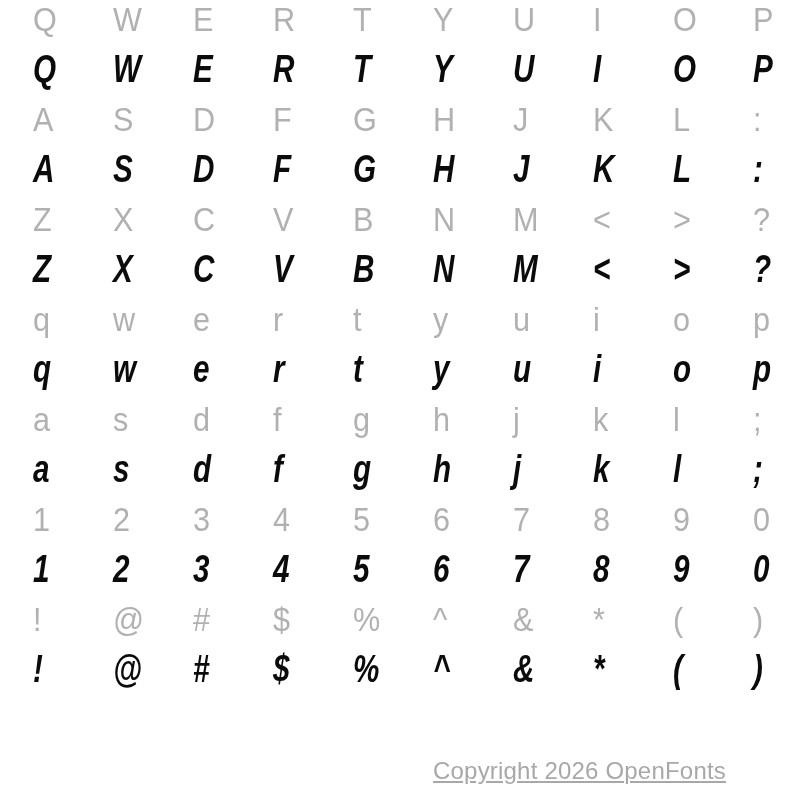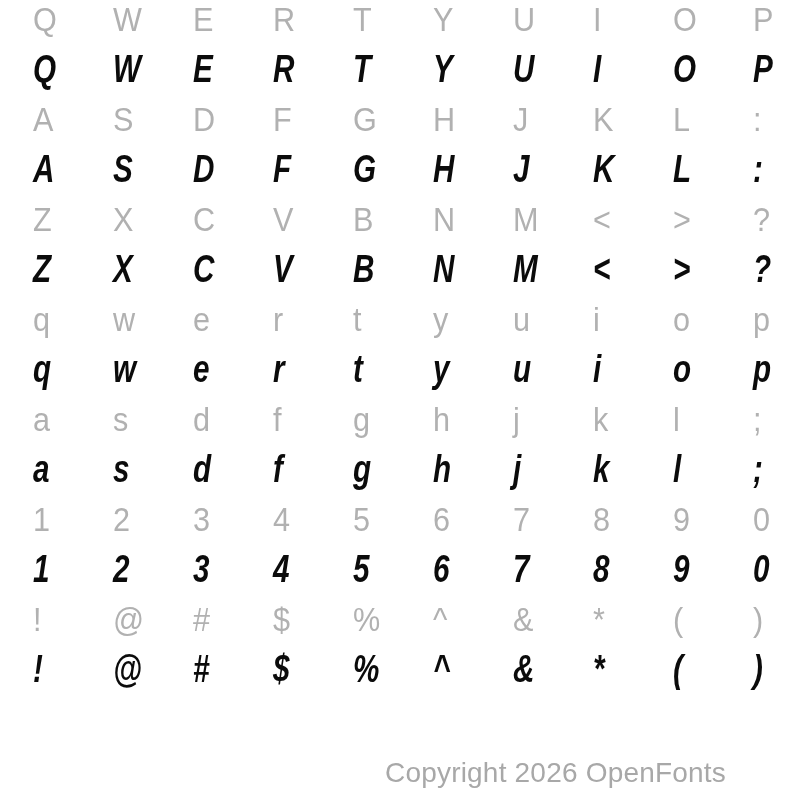--- a/index.html
+++ b/index.html
@@ -44,24 +44,25 @@
     font-size: 38px;
     font-weight: 700;
     font-style: italic;
     transform: scaleX(0.78);
     transform-origin: left center;
   }
   .footer {
     position: absolute;
     top: 757px;
     right: 74px;
-    font-size: 28px;
+    font-size: 24px;
     letter-spacing: 0.2px;
     color: var(--footer, #a8a8a8);
     font-weight: 400;
+    text-decoration: underline;
   }
 </style>
 </head>
 <body style="--bg: #ffffff; --muted: #b1b1b1; --featured: #0b0b0b; --footer: #a8a8a8;">
 
 <div class="glyph-grid">
     <div class="glyph-row muted">
       <span class="cell">Q</span>
       <span class="cell">W</span>
       <span class="cell">E</span>

